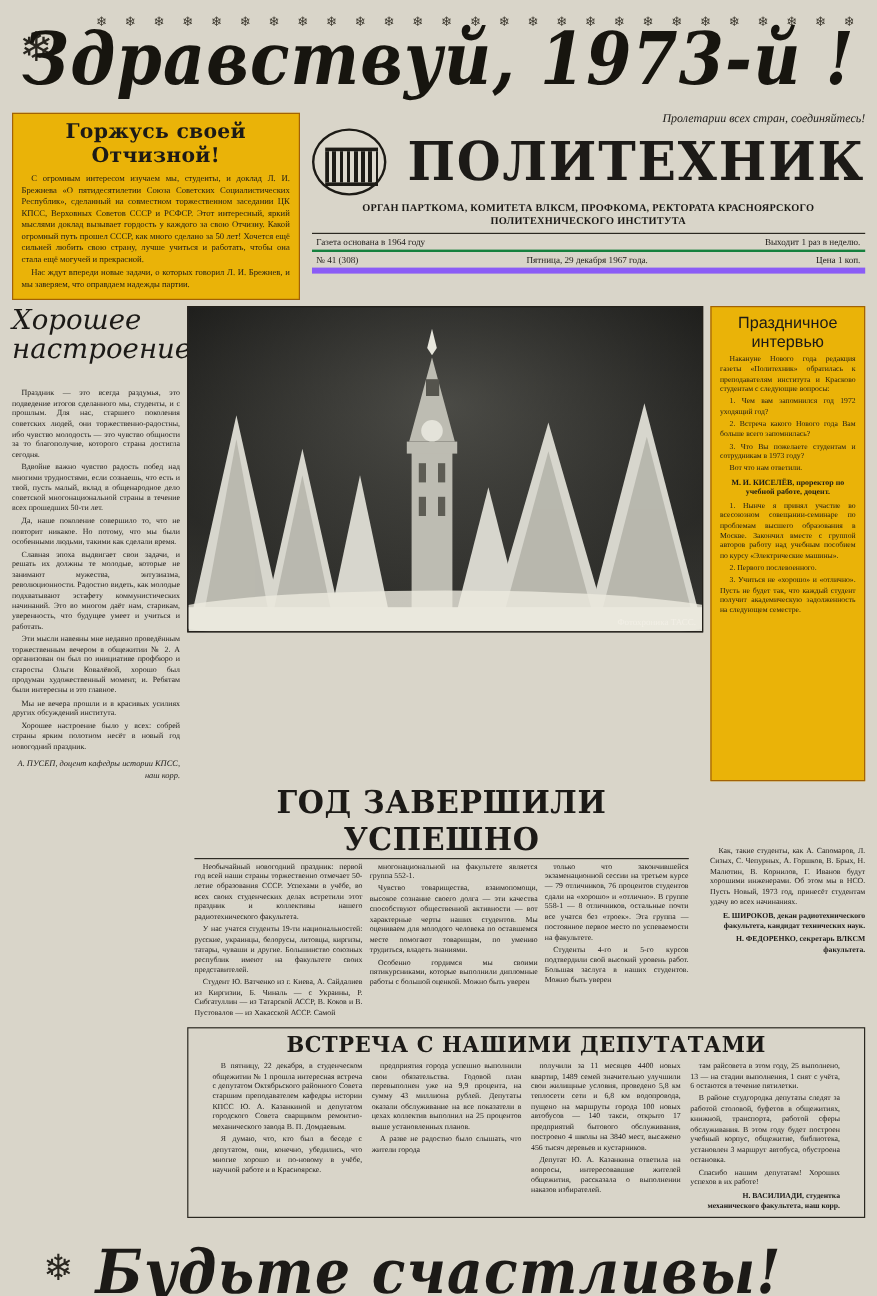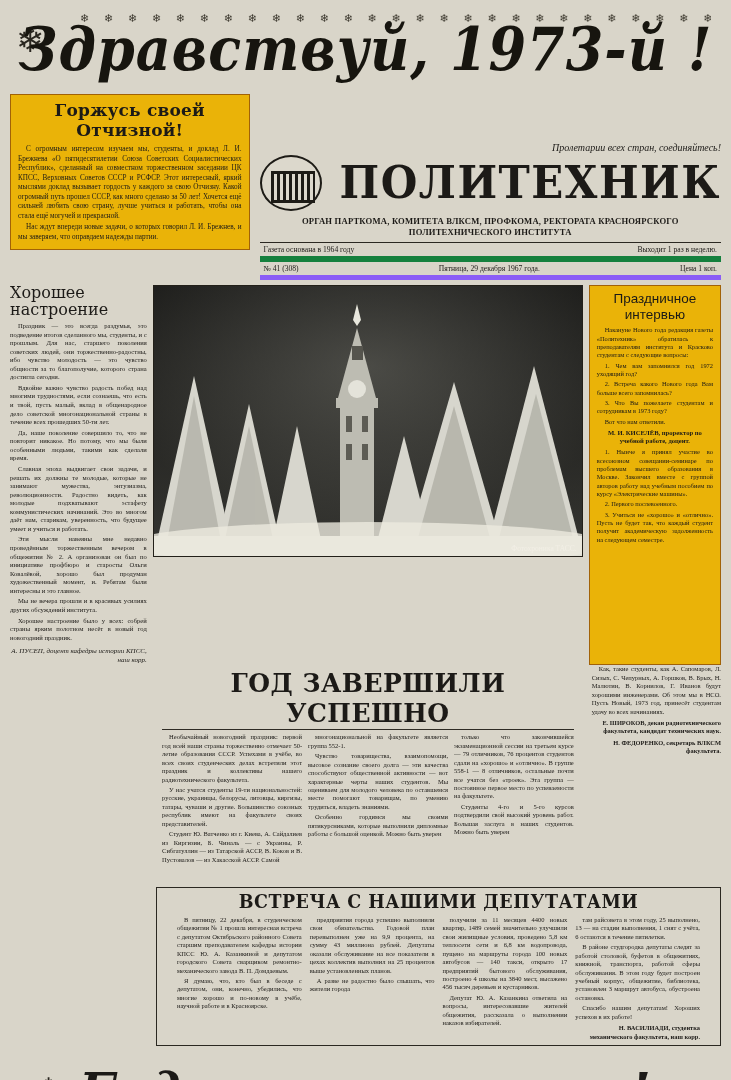--- a/index.html
+++ b/index.html
@@ -83,21 +83,21 @@
   .body-text p { margin: 0 0 2px 0; text-indent: 8px; }
   .sign {
     text-align: right;
     font-size: 7px;
     font-style: italic;
     margin-top: 3px;
     line-height: 1.3;
   }
 
   
-  .nameplate { padding-left: 4px; margin-top: 48px; }
+  .nameplate { padding-left: 4px; }
   .proletarii {
     text-align: right;
     font-style: italic;
     font-size: 10px;
     margin-bottom: 2px;
   }
   .np-row { display: flex; align-items: center; gap: 18px; }
   .np-logo {
     width: 62px; height: 56px;
     border: 2.5px solid #1d1b16;
@@ -132,43 +132,44 @@
     margin-top: 5px;
     letter-spacing: .2px;
   }
   .np-meta {
     display: flex;
     justify-content: space-between;
     align-items: flex-start;
     font-size: 7.6px;
     padding: 2px 4px;
     border-top: 1px solid #2b2821;
-    border-bottom: 6px solid #15803d;
+    border-bottom: 2px solid #15803d;
     margin-top: 4px;
   }
   .np-meta2 {
     display: flex;
     justify-content: space-between;
     align-items: center;
     font-size: 7.6px;
     padding: 2px 4px;
     border-bottom: 5px solid #8b5cf6;
   }
 
   
   .mid-row { display: flex; gap: 6px; margin-top: 5px; }
   .col-mood { width: 140px; }
   .col-photo { width: 430px; }
   .col-interview { width: 135px; }
 
   .mood-title {
     font-family: "DejaVu Serif", serif;
-    font-size: 16px;
+    font-size: 23px;
+    font-style: italic;
     line-height: 1.05;
-    margin-bottom: 3px;
+    margin-bottom: 21px;
   }
   .col-mood .body-text { font-size: 6.6px; line-height: 1.3; }
 
   .photo {
     width: 100%;
     height: 272px;
     border: 1px solid #232019;
     position: relative;
     overflow: hidden;
     background: #2a2a28;
@@ -208,21 +209,21 @@
     transform: scaleY(1.05);
   }
 
   
   .under-row { display: flex; gap: 6px; margin-top: 3px; }
   .under-col { font-size: 6.5px; line-height: 1.3; text-align: justify; }
   .under-col p { margin: 0 0 2px 0; text-indent: 7px; }
   .sign-sm { font-size: 6.4px; font-weight: 700; text-align: right; line-height: 1.3; margin-top: 3px; }
 
   
-  .dep-box { margin-top: 21px; border: 1px solid #2b2821; padding: 4px 20px; }
+  .dep-box { margin-top: 5px; border: 1px solid #2b2821; padding: 4px 20px; }
   .dep-head {
     font-family: "DejaVu Serif", serif;
     font-weight: 700;
     font-size: 17.5px;
     text-align: center;
     letter-spacing: .5px;
     margin-bottom: 4px;
     transform: scaleY(1.05);
   }
   .dep-cols { display: flex; gap: 8px; }
@@ -378,21 +379,21 @@
       </div>
       <div class="q-name">М. И. КИСЕЛЁВ, проректор по учебной работе, доцент.</div>
       <div class="body-text">
         <p>1. Нынче я принял участие во всесоюзном совещании-семинаре по проблемам высшего образования в Москве. Закончил вместе с группой авторов работу над учебным пособием по курсу «Электрические машины».</p>
         <p>2. Первого послевоенного.</p>
         <p>3. Учиться не «хорошо» и «отлично». Пусть не будет так, что каждый студент получит академическую задолженность на следующем семестре.</p>
       </div>
     </div>
   </div>
 
-  <div style="display:flex; gap:18px;">
+  <div style="display:flex; gap:18px;align-items:center;">
     <div style="width:140px;"></div>
     <div style="width:430px;">
       <div class="god-head">ГОД ЗАВЕРШИЛИ УСПЕШНО</div>
       <div class="rule"></div>
       <div class="under-row">
         <div class="under-col" style="width:140px;">
           <p>Необычайный новогодний праздник: первой год всей наши страны торжественно отмечает 50-летие образования СССР. Успехами в учёбе, во всех своих студенческих делах встретили этот праздник и коллективы нашего радиотехнического факультета.</p>
           <p>У нас учатся студенты 19-ти национальностей: русские, украинцы, белорусы, литовцы, киргизы, татары, чуваши и другие. Большинство союзных республик имеют на факультете своих представителей.</p>
           <p>Студент Ю. Ватченко из г. Киева, А. Сайдалиев из Киргизии, Б. Чиналь — с Украины, Р. Сибгатуллин — из Татарской АССР, В. Коков и В. Пустовалов — из Хакасской АССР. Самой</p>
         </div>

